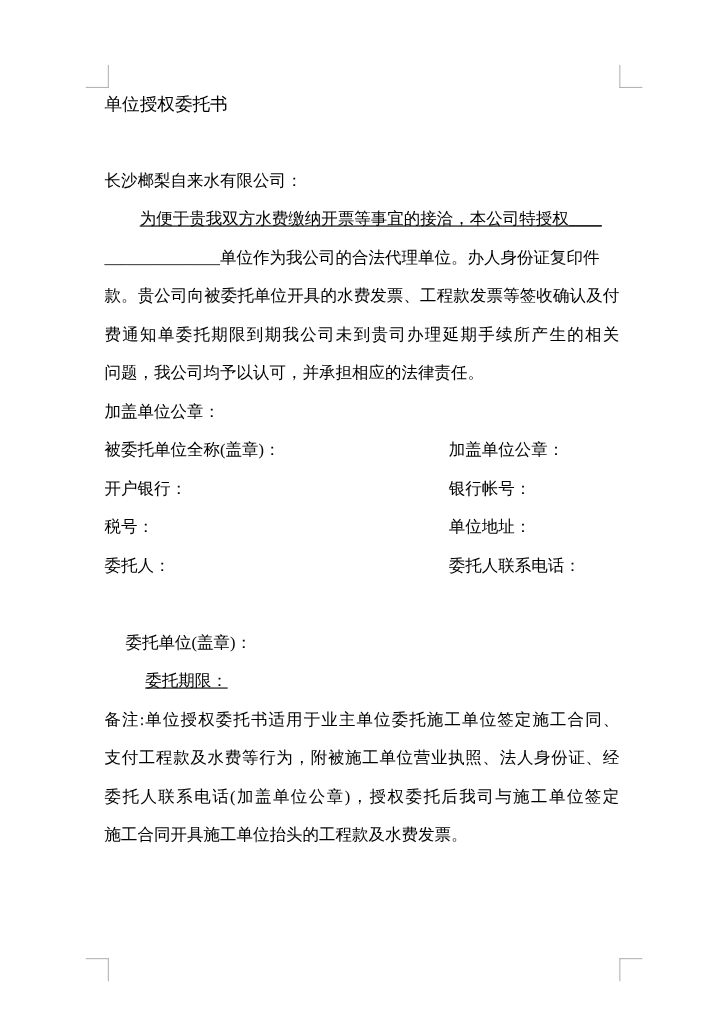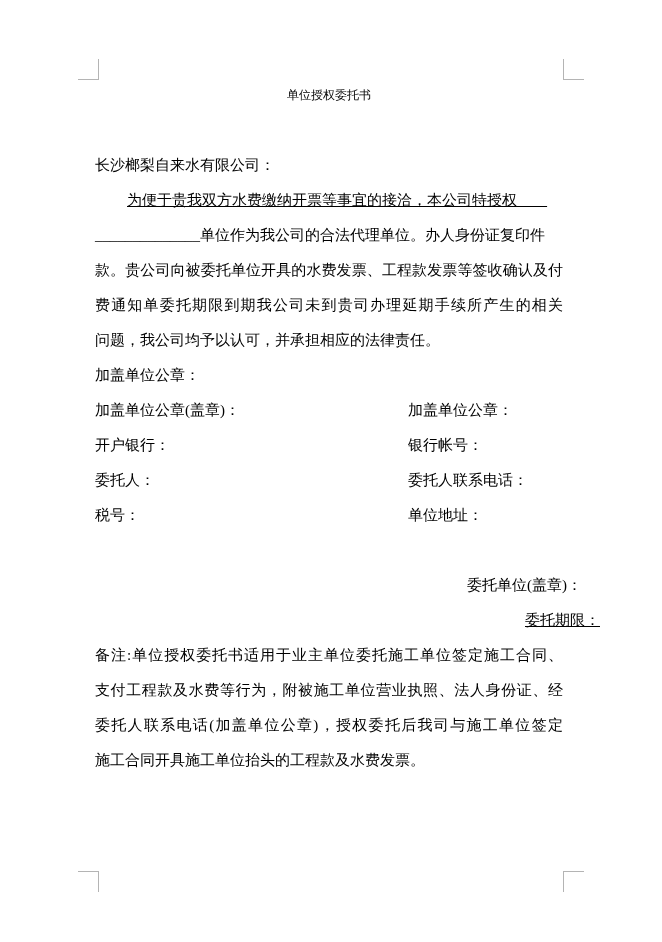--- a/index.html
+++ b/index.html
@@ -17,27 +17,27 @@
   .mark-tr{left:563px;top:59px;border-left-width:1px;border-bottom-width:1px;}
   .mark-bl{left:78px;top:871px;border-right-width:1px;border-top-width:1px;}
   .mark-br{left:563px;top:871px;border-left-width:1px;border-top-width:1px;}
 
   .content{
     position:absolute;left:95px;top:78px;width:468px;
     font-size:15px;line-height:35px;
   }
   .line{height:35px;white-space:nowrap;}
   .spacer{height:35px;}
-  .title-line{height:35px;text-align:center;font-size:12px;}
+  .title-line{height:35px;text-align:left;font-size:16px;}
   .indent{padding-left:32px;text-decoration:underline;}
   .just{white-space:normal;text-align:justify;text-align-last:justify;text-justify:inter-character;}
   .row{display:flex;height:35px;white-space:nowrap;}
   .row .cell-l{width:313px;flex:0 0 313px;}
   .row .cell-r{flex:1;}
-  .center-line{height:35px;text-align:right;white-space:nowrap;}
+  .center-line{height:35px;text-align:left;white-space:nowrap;}
   .shift-a{transform:translateX(19px);}
   .shift-b{transform:translateX(37px);text-decoration:underline;}
 </style>
 </head>
 <body>
 
 <div class="page">
 
   <div class="mark mark-tl"></div>
   <div class="mark mark-tr"></div>
@@ -54,34 +54,34 @@
 
     <div class="line indent">为便于贵我双方水费缴纳开票等事宜的接洽，本公司特授权____</div>
     <div class="line">______________单位作为我公司的合法代理单位。办人身份证复印件</div>
     <div class="line just">款。贵公司向被委托单位开具的水费发票、工程款发票等签收确认及付</div>
     <div class="line just">费通知单委托期限到期我公司未到贵司办理延期手续所产生的相关</div>
     <div class="line">问题，我公司均予以认可，并承担相应的法律责任。</div>
 
     <div class="line">加盖单位公章：</div>
 
     <div class="row">
-      <div class="cell-l">加盖单位公章(盖章)：</div>
+      <div class="cell-l">被委托单位全称(盖章)：</div>
       <div class="cell-r">加盖单位公章：</div>
     </div>
     <div class="row">
       <div class="cell-l">开户银行：</div>
       <div class="cell-r">银行帐号：</div>
     </div>
     <div class="row">
+      <div class="cell-l">税号：</div>
+      <div class="cell-r">单位地址：</div>
+    </div>
+    <div class="row">
       <div class="cell-l">委托人：</div>
       <div class="cell-r">委托人联系电话：</div>
-    </div>
-    <div class="row">
-      <div class="cell-l">税号：</div>
-      <div class="cell-r">单位地址：</div>
     </div>
 
     <div class="spacer"></div>
 
     <div class="center-line shift-a">委托单位(盖章)：</div>
     <div class="center-line shift-b">委托期限：</div>
 
     <div class="line just">备注:单位授权委托书适用于业主单位委托施工单位签定施工合同、</div>
     <div class="line just">支付工程款及水费等行为，附被施工单位营业执照、法人身份证、经</div>
     <div class="line just">委托人联系电话(加盖单位公章)，授权委托后我司与施工单位签定</div>

